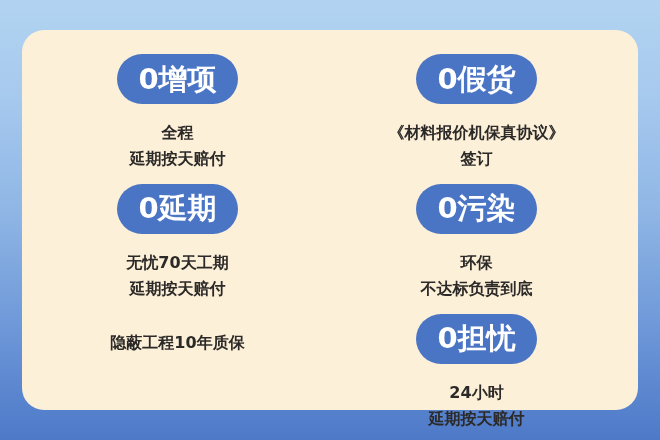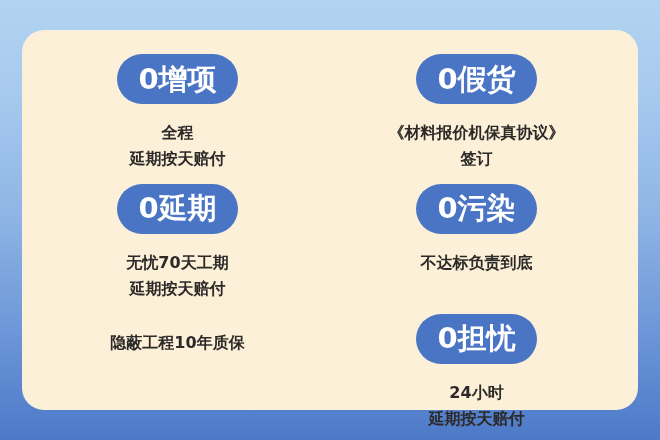--- a/index.html
+++ b/index.html
@@ -126,20 +126,21 @@
           <span class="caption-line">无忧70天工期</span>
           <span class="caption-line">延期按天赔付</span>
         </div>
       </div>
 
       <div class="cell">
         <div class="pill">
           <span class="pill-label">0污染</span>
         </div>
         <div class="caption">
+          <span class="caption-line">环保</span>
           <span class="caption-line">不达标负责到底</span>
         </div>
       </div>
 
       <div class="cell">
         <div class="caption">
           <span class="caption-line">隐蔽工程10年质保</span>
         </div>
       </div>
 

